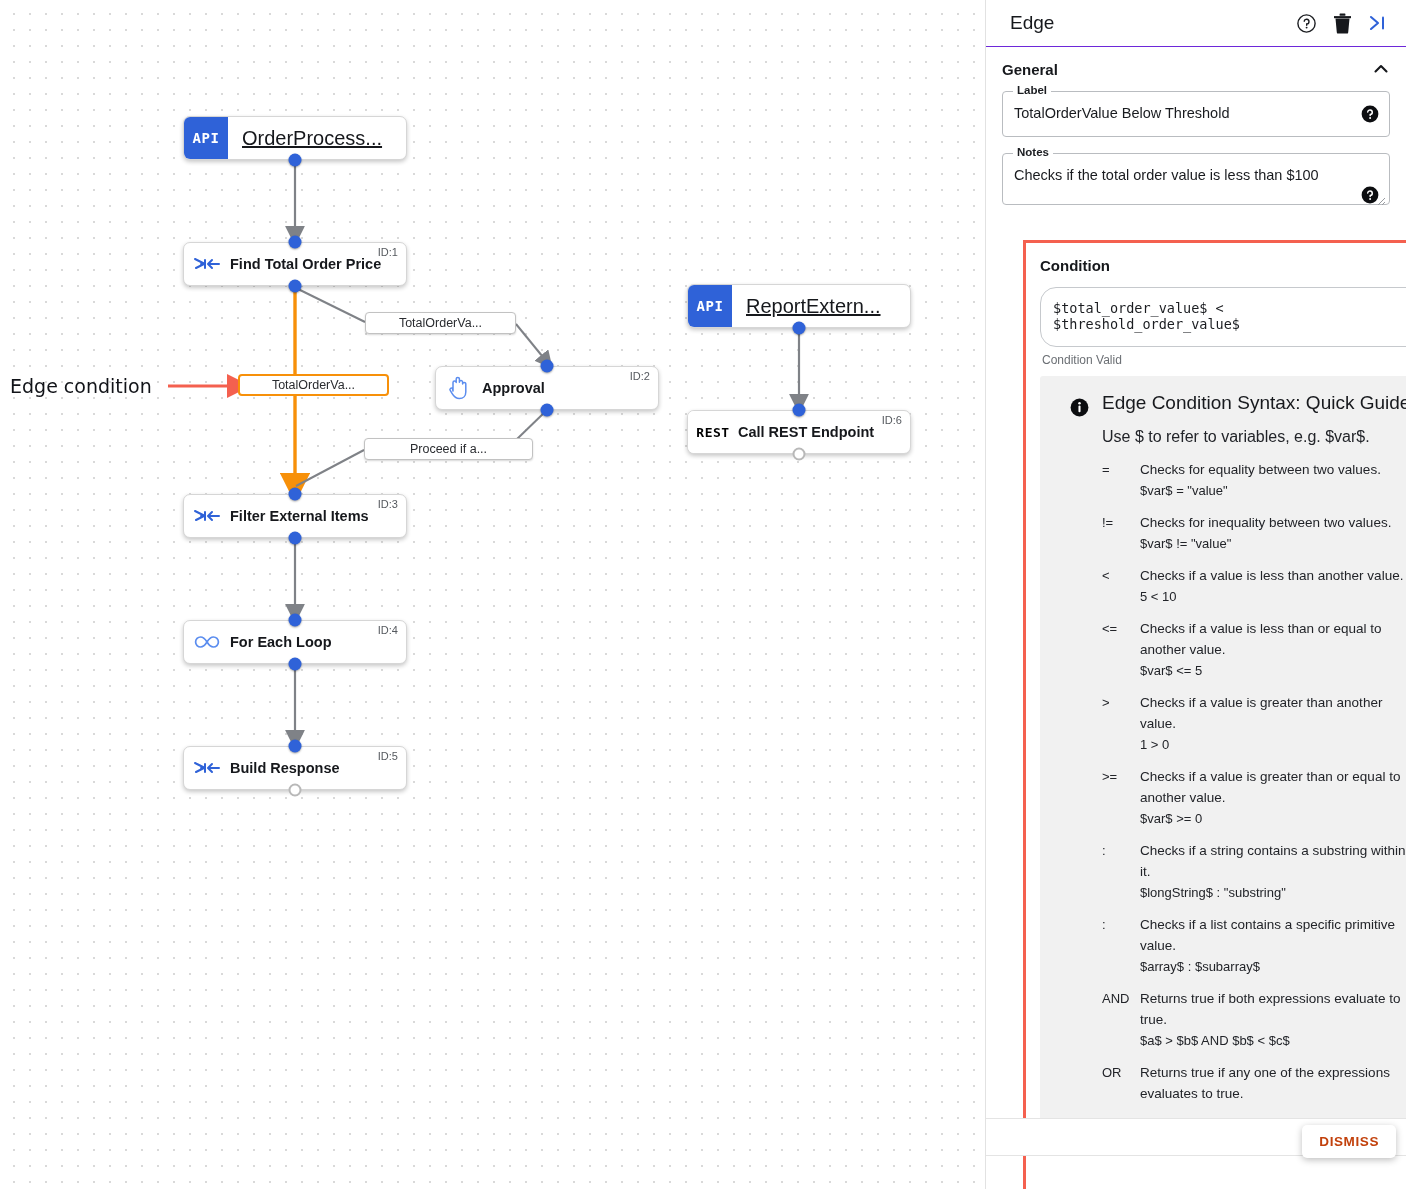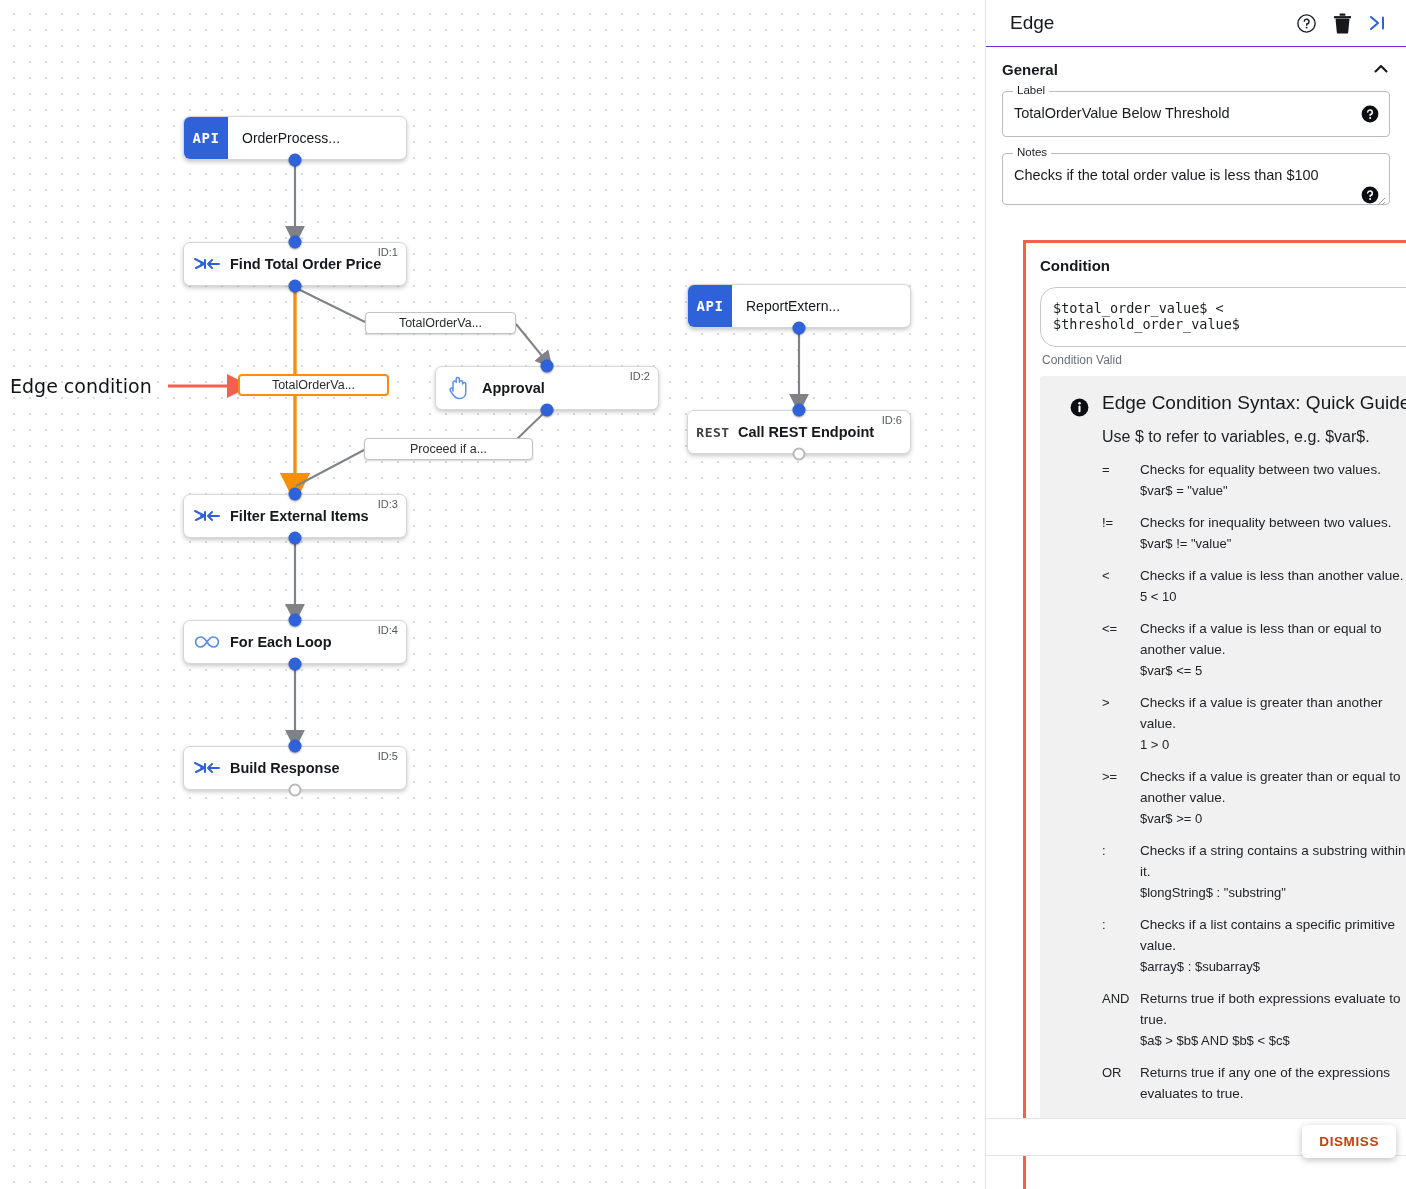--- a/index.html
+++ b/index.html
@@ -38,34 +38,34 @@
   .node .badge {
     width: 44px; height: 100%;
     background: #2f62d8;
     color: #ffffff;
     display: flex; align-items: center; justify-content: center;
     font-family: "DejaVu Sans Mono", monospace;
     font-size: 14px; font-weight: 700; letter-spacing: .5px;
     flex: 0 0 44px;
   }
   .node .badge.rest {
-    background: #ffffff; color: #404040;
+    background: #ffffff; color: #000000;
     font-family: "DejaVu Sans Mono", monospace;
     font-size: 13px; font-weight: 700;
     width: 50px; flex: 0 0 50px;
   }
   .node .ico {
     width: 46px; flex: 0 0 46px;
     display: flex; align-items: center; justify-content: center;
   }
   .node .nlabel {
     font-size: 14.5px; color: #16181c; font-weight: 700;
     white-space: nowrap;
   }
-  .node.api .nlabel { font-weight: 400; font-size: 14px; }
+  .node.api .nlabel { font-weight: 400; font-size: 20px; text-decoration: underline; }
   .node .nid {
     position: absolute; right: 8px; top: 3px;
     font-size: 11px; color: #55595e; font-weight: 400;
   }
 
   .port {
     position: absolute;
     width: 13px; height: 13px; border-radius: 50%;
     background: #2f62d8;
     box-shadow: 0 1px 2px rgba(0,0,0,.35);
@@ -126,21 +126,21 @@
   .field {
     position: relative;
     border: 1px solid #b9bcc0;
     border-radius: 4px;
     margin-bottom: 16px;
     background: #fff;
   }
   .field .flabel {
     position: absolute; left: 10px; top: -8px;
     background: #ffffff; padding: 0 4px;
-    font-size: 11.5px; font-weight: 400; color: #1b1d21; text-align: center;
+    font-size: 11.5px; font-weight: 700; color: #1b1d21; text-align: center;
   }
   .field .fval {
     font-size: 14.5px; color: #191b1f;
     padding: 12px 40px 12px 11px;
     min-height: 42px;
     line-height: 1.35;
     word-wrap: break-word;
   }
   .field.notes .fval { min-height: 50px; padding-bottom: 18px; }
   .qmark {

